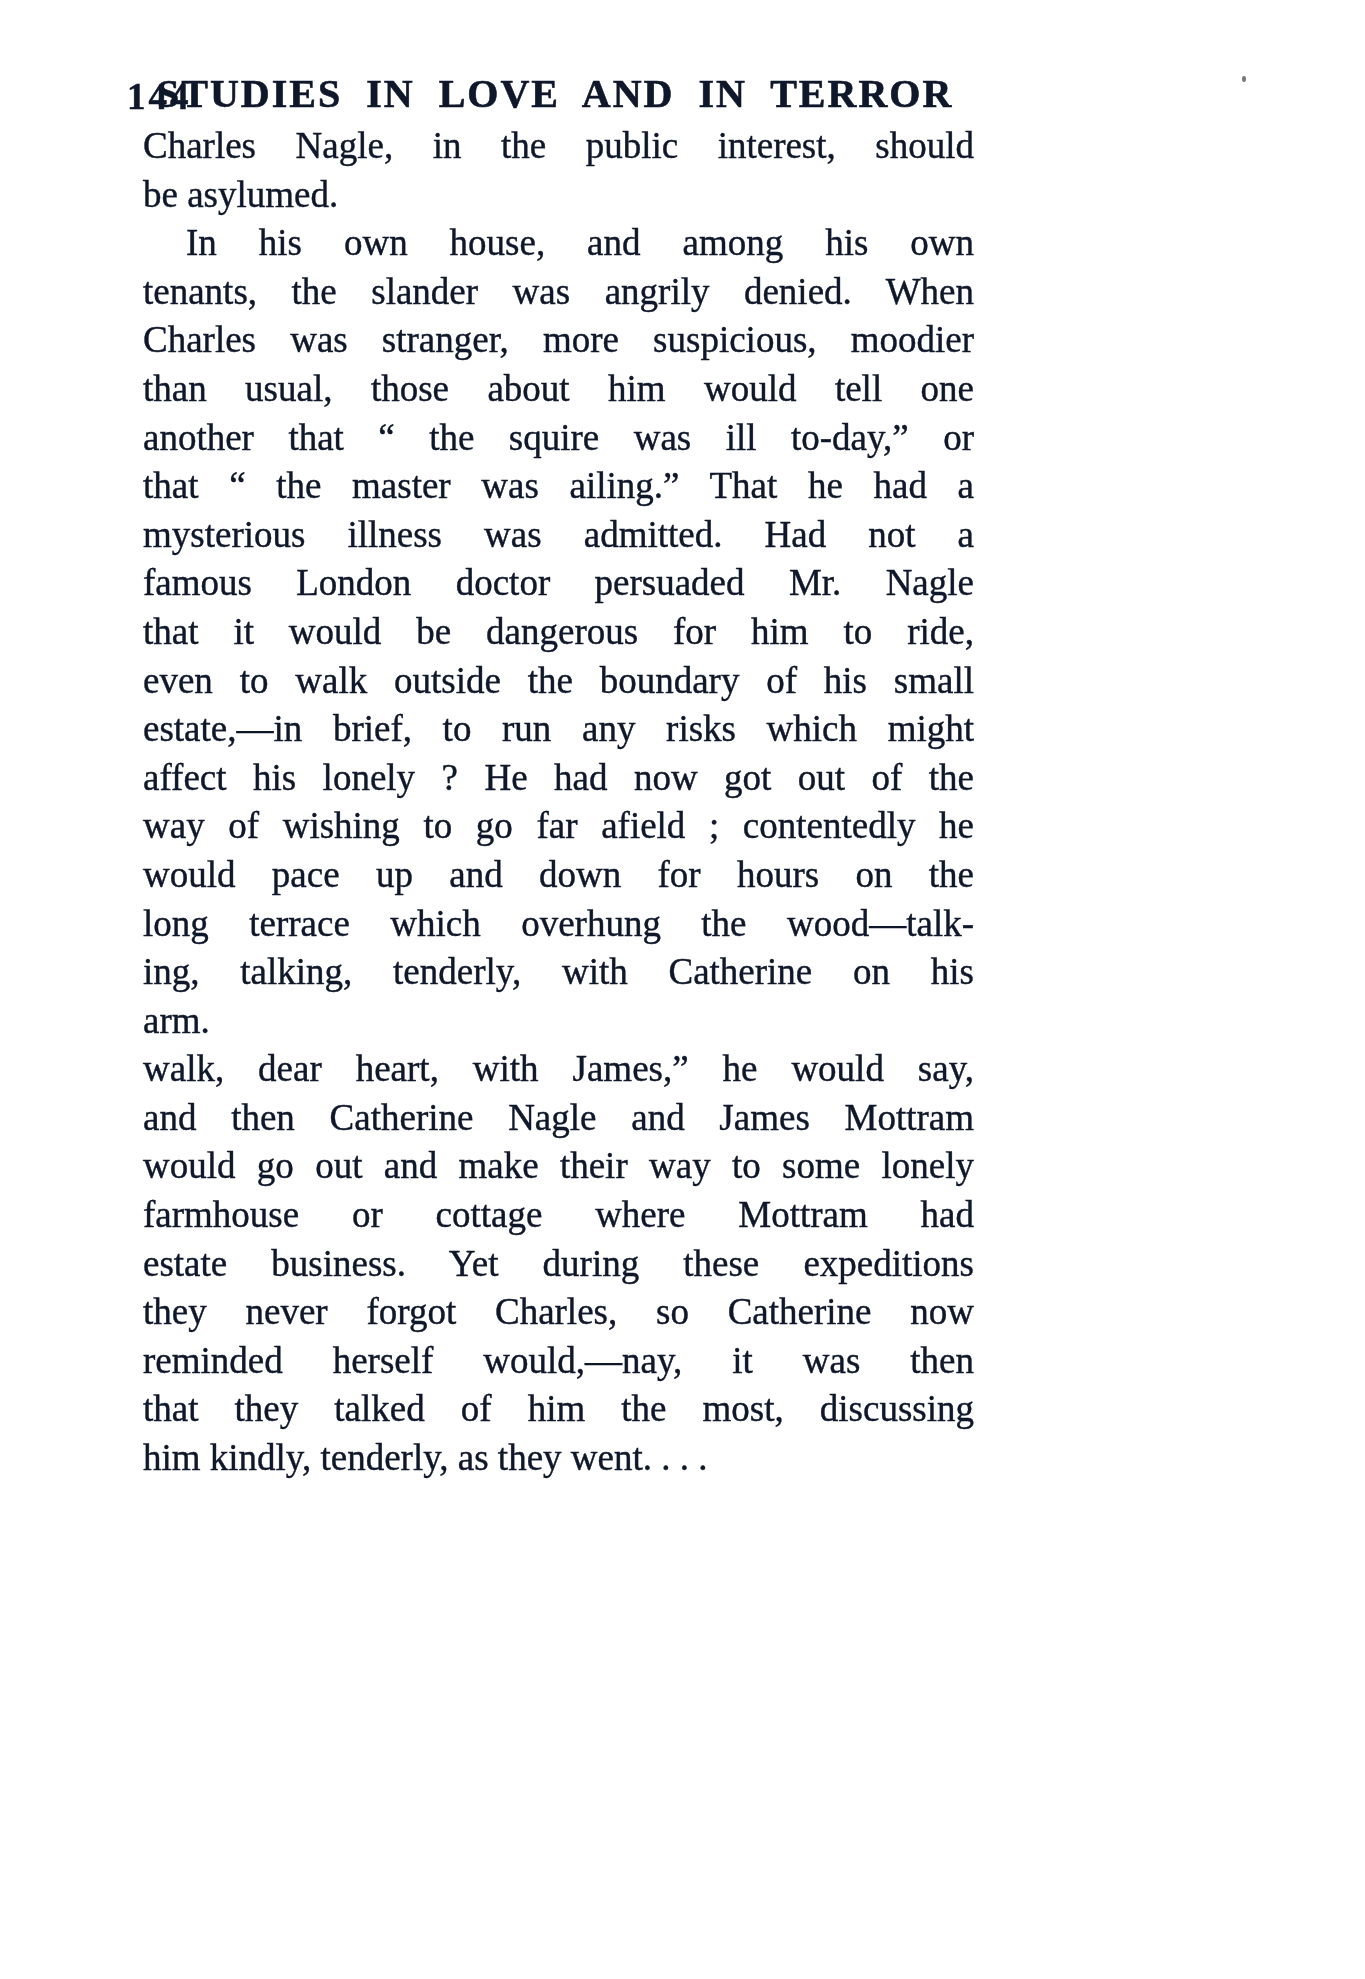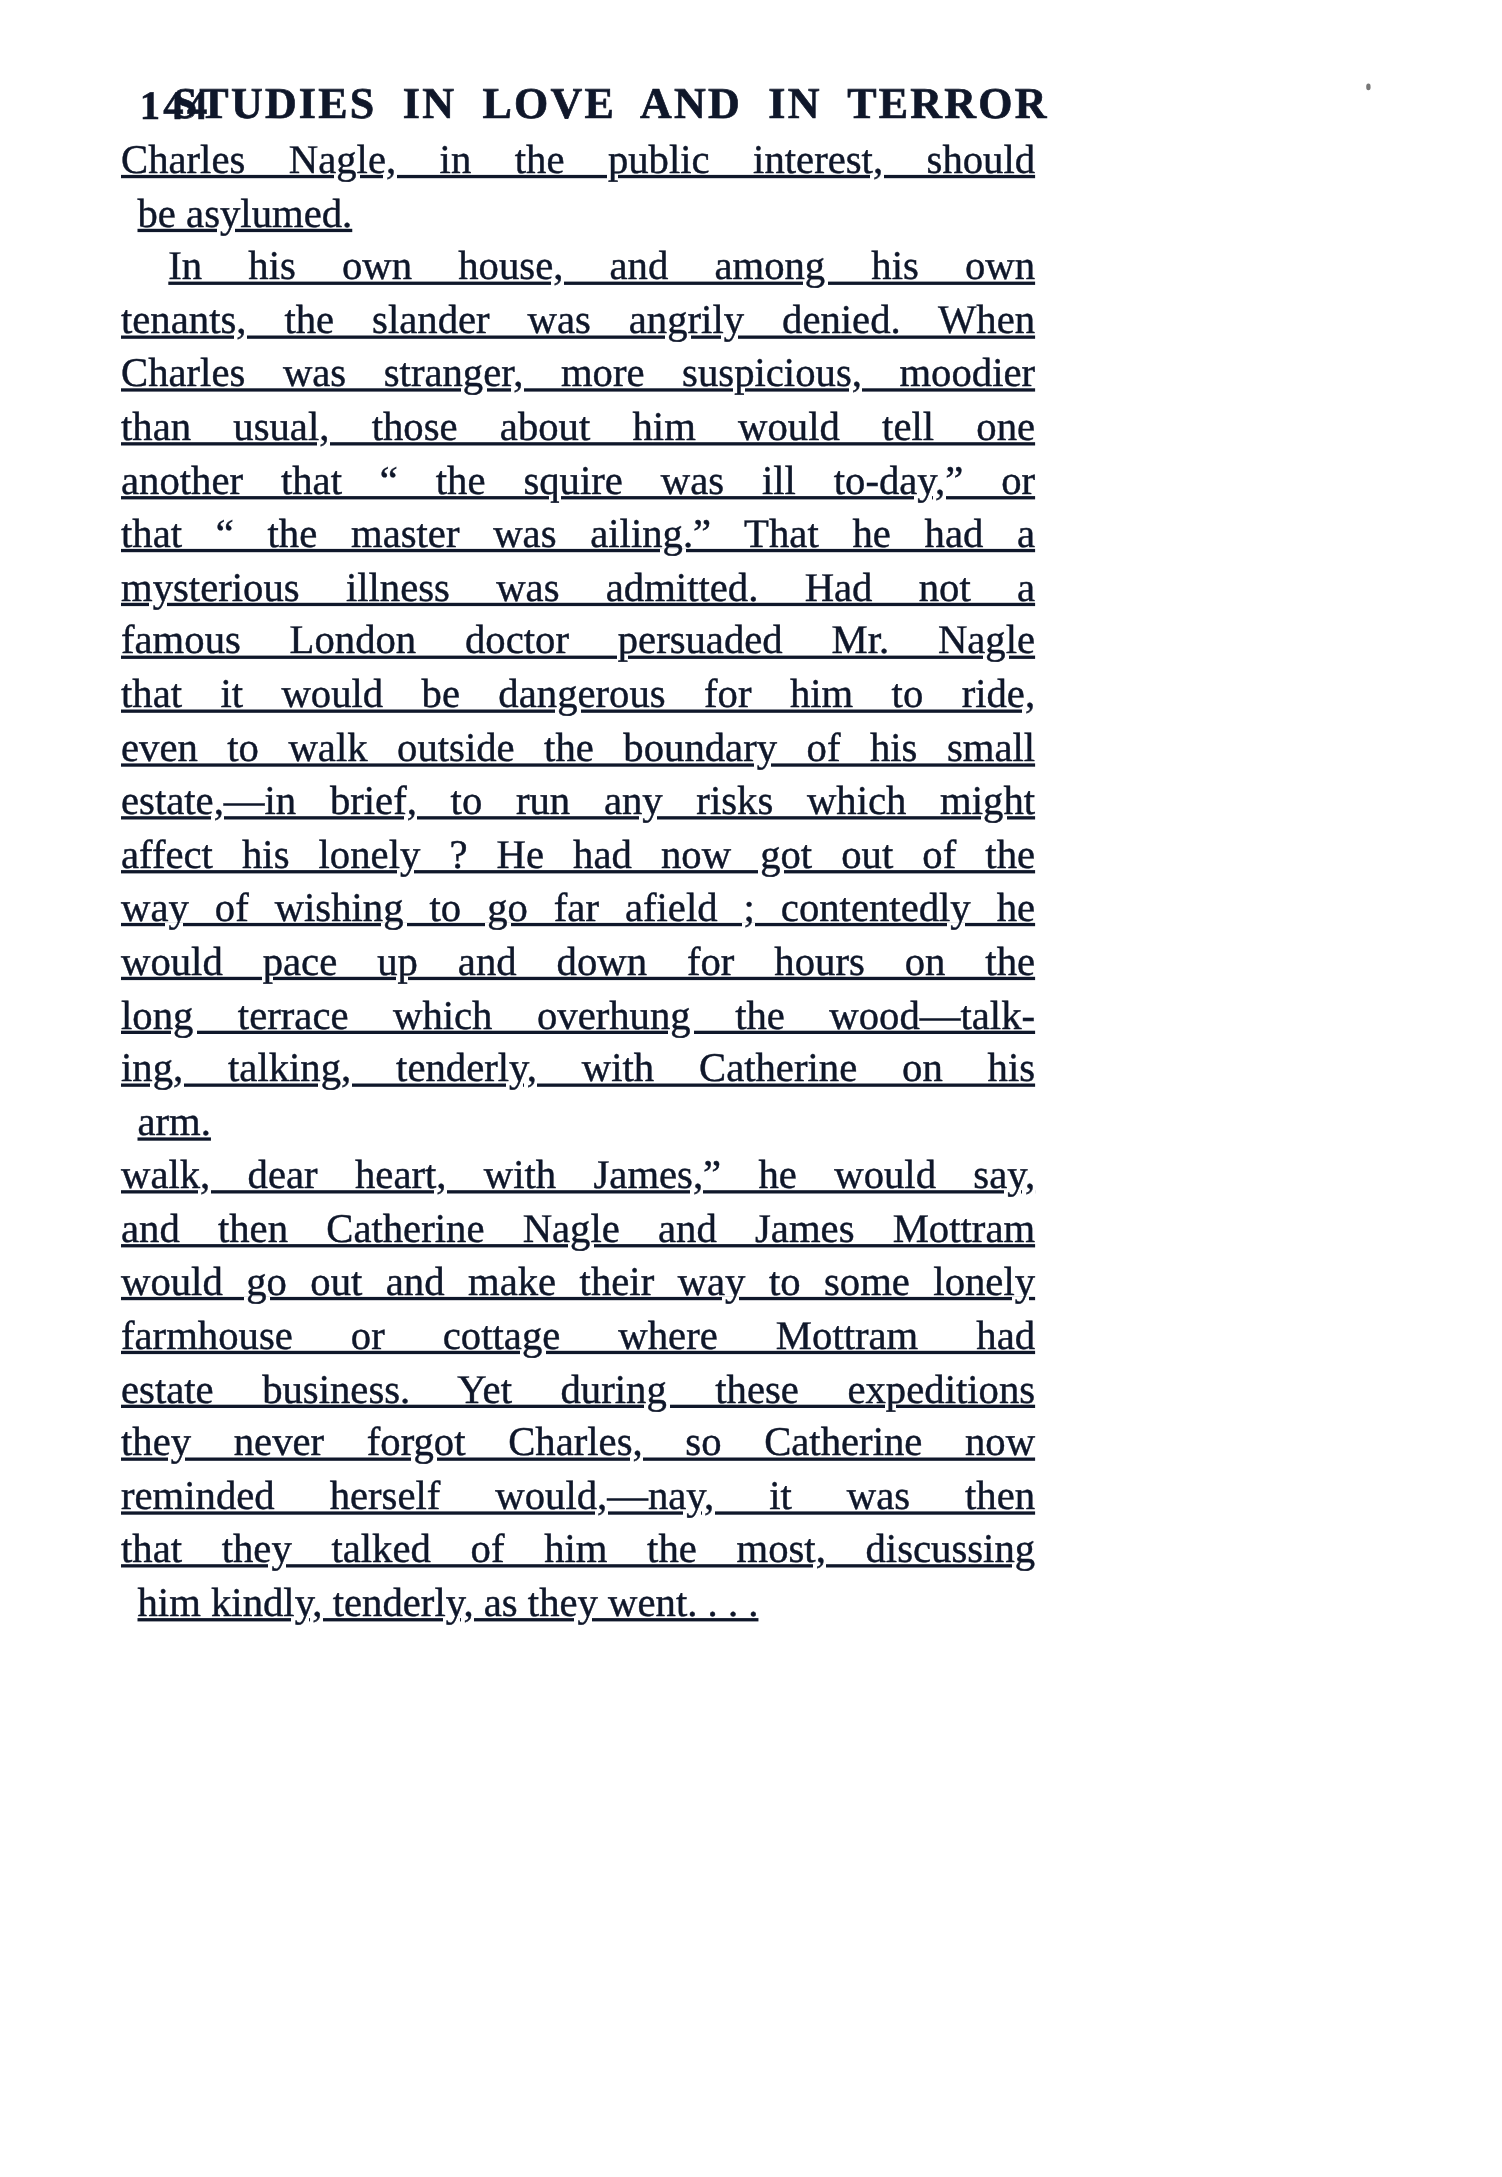--- a/index.html
+++ b/index.html
@@ -38,35 +38,33 @@
     text-align: left;
     padding-left: 30px;
     font-size: 40px;
     letter-spacing: 2px;
     word-spacing: 12px;
     -webkit-text-stroke: 0.6px currentColor;
   }
   .body {
     position: absolute;
     top: 122px;
-    left: 110px;
+    left: 143px;
     width: 831px;
     font-size: 37px;
     line-height: 48.6px;
-    text-decoration: underline;
     -webkit-text-stroke: 0.4px currentColor;
   }
   .line {
     text-align: justify;
     text-align-last: justify;
     white-space: normal;
   }
   .line.last {
     text-align-last: left;
-    margin-left: 15px;
   }
   .line.indent {
     text-indent: 43px;
   }
   .speck {
     position: absolute;
     left: 1242px;
     top: 76px;
     width: 4px;
     height: 6px;

